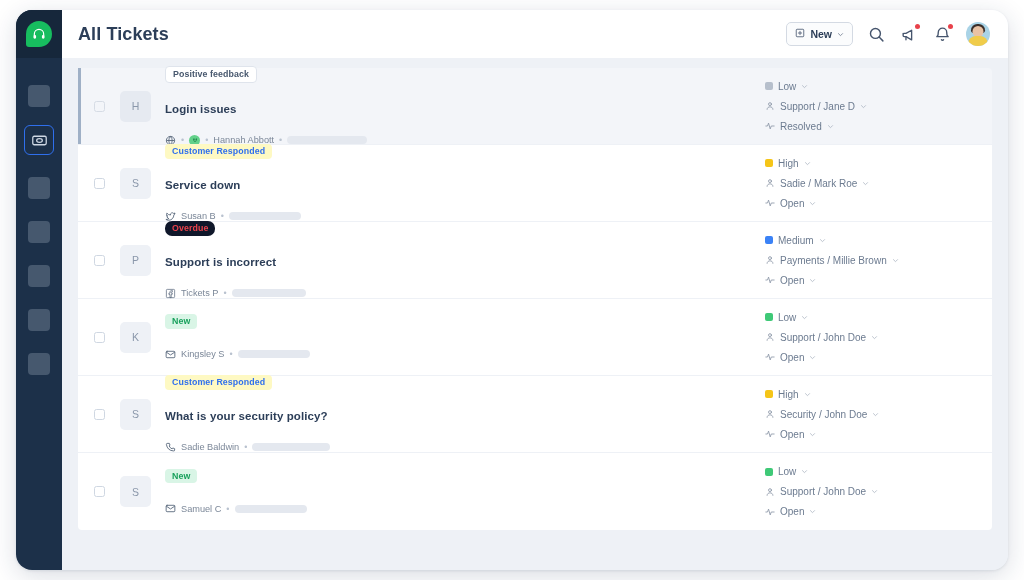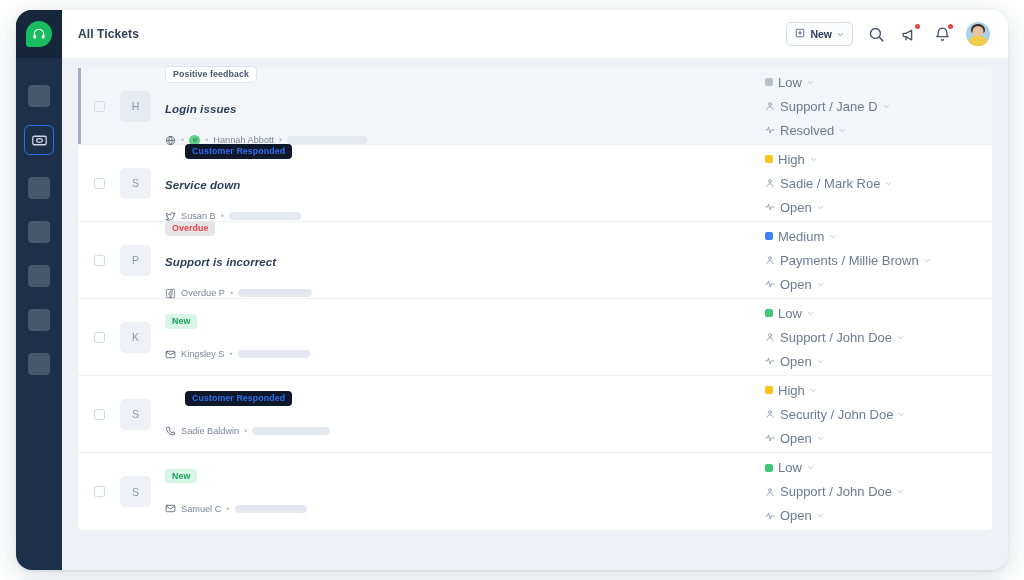--- a/index.html
+++ b/index.html
@@ -82,21 +82,21 @@
   
   #header {
     height: 48px;
     flex: 0 0 48px;
     background: #ffffff;
     display: flex;
     align-items: center;
     padding: 0 18px 0 16px;
   }
   #page-title {
-    font-size: 12px;
+    font-size: 18px;
     font-weight: bold;
     color: #2c3e58;
     letter-spacing: .1px;
   }
   #header-actions {
     margin-left: auto;
     display: flex;
     align-items: center;
     gap: 14px;
   }
@@ -221,30 +221,29 @@
   .badge {
     align-self: flex-start;
     font-size: 8.8px;
     font-weight: bold;
     padding: 3px 7px 3px 7px;
     border-radius: 4px;
     line-height: 1;
     letter-spacing: .1px;
   }
   .badge.neutral { background:#ffffff; border:1px solid #dfe4ec; color:#48586e; }
-  .badge.blue    { background:#0f172a; color:#2f6fed;margin-left:20px; }
-  .badge.red     { background:#e5e5e5; color:#e8424b; }
+  .badge.blue    { background:#fef9c3; color:#2f6fed; }
+  .badge.red     { background:#0f172a; color:#e8424b;border-radius:7px; }
   .badge.green   { background:#d9f5e6; color:#17a05b; }
 
   .row-title {
     font-size: 11.5px;
     font-weight: bold;
     color: #2c3e58;
     letter-spacing: .1px;
-    font-style: italic;
   }
   .row-meta {
     display: flex;
     align-items: center;
     gap: 5px;
     font-size: 9.2px;
     color: #7b8798;
   }
   .row-meta svg { display:block; flex:0 0 auto; }
   .meta-sep { color: #b9c2cf; font-size: 9px; }
@@ -270,21 +269,21 @@
     flex: 0 0 215px;
     display: flex;
     flex-direction: column;
     gap: 9px;
     padding-left: 6px;
   }
   .meta-line {
     display: flex;
     align-items: center;
     gap: 5px;
-    font-size: 13px;
+    font-size: 10px;
     color: #6c7b90;
     cursor: pointer;
     white-space: nowrap;
   }
   .pri-swatch {
     width: 8px; height: 8px;
     border-radius: 2px;
     flex: 0 0 8px;
   }
   .meta-line svg { display:block; flex:0 0 auto; }
@@ -506,21 +505,21 @@
           <div class="row-body">
             <span class="badge red">Overdue</span>
             <span class="row-title">Support is incorrect</span>
             <span class="row-meta">
               <span>
                 <svg width="11" height="11" viewBox="0 0 24 24" fill="none" stroke="#5b6a7e" stroke-width="1.6" stroke-linejoin="round">
                   <rect x="3" y="3" width="18" height="18" rx="2"></rect>
                   <path d="M13.5 21v-7h2.2l.4-2.8h-2.6V9.5c0-.8.2-1.4 1.4-1.4h1.4V5.6c-.3 0-1.1-.1-2-.1-2 0-3.4 1.2-3.4 3.5v2.2H8.5V14h2.4v7z"></path>
                 </svg>
               </span>
-              <span>Overdue P</span>
+              <span>Tickets P</span>
               <span class="meta-sep">•</span>
               <span class="redacted" style="width:74px"></span>
             </span>
           </div>
           <div class="row-right">
             <span class="meta-line">
               <span class="pri-swatch" style="background:#3b82f6"></span>
               <span>Medium</span>
               <span class="chev">
                 <svg width="7" height="7" viewBox="0 0 24 24" fill="none" stroke="#9aa5b5" stroke-width="3" stroke-linecap="round" stroke-linejoin="round">
@@ -611,20 +610,21 @@
                 </svg>
               </span>
             </span>
           </div>
         </div>
         <div class="ticket-row">
           <div class="row-check"></div>
           <div class="row-avatar">S</div>
           <div class="row-body">
             <span class="badge blue">Customer Responded</span>
+            <span class="row-title">What is your security policy?</span>
             <span class="row-meta">
               <span>
                 <svg width="11" height="11" viewBox="0 0 24 24" fill="none" stroke="#5b6a7e" stroke-width="2" stroke-linejoin="round" stroke-linecap="round">
                   <path d="M6.5 3h3l1.5 4-2 1.5a12 12 0 0 0 6.5 6.5L17 13l4 1.5v3a2 2 0 0 1-2.2 2A17 17 0 0 1 3 5.2 2 2 0 0 1 5 3z"></path>
                 </svg>
               </span>
               <span>Sadie Baldwin</span>
               <span class="meta-sep">•</span>
               <span class="redacted" style="width:78px"></span>
             </span>

